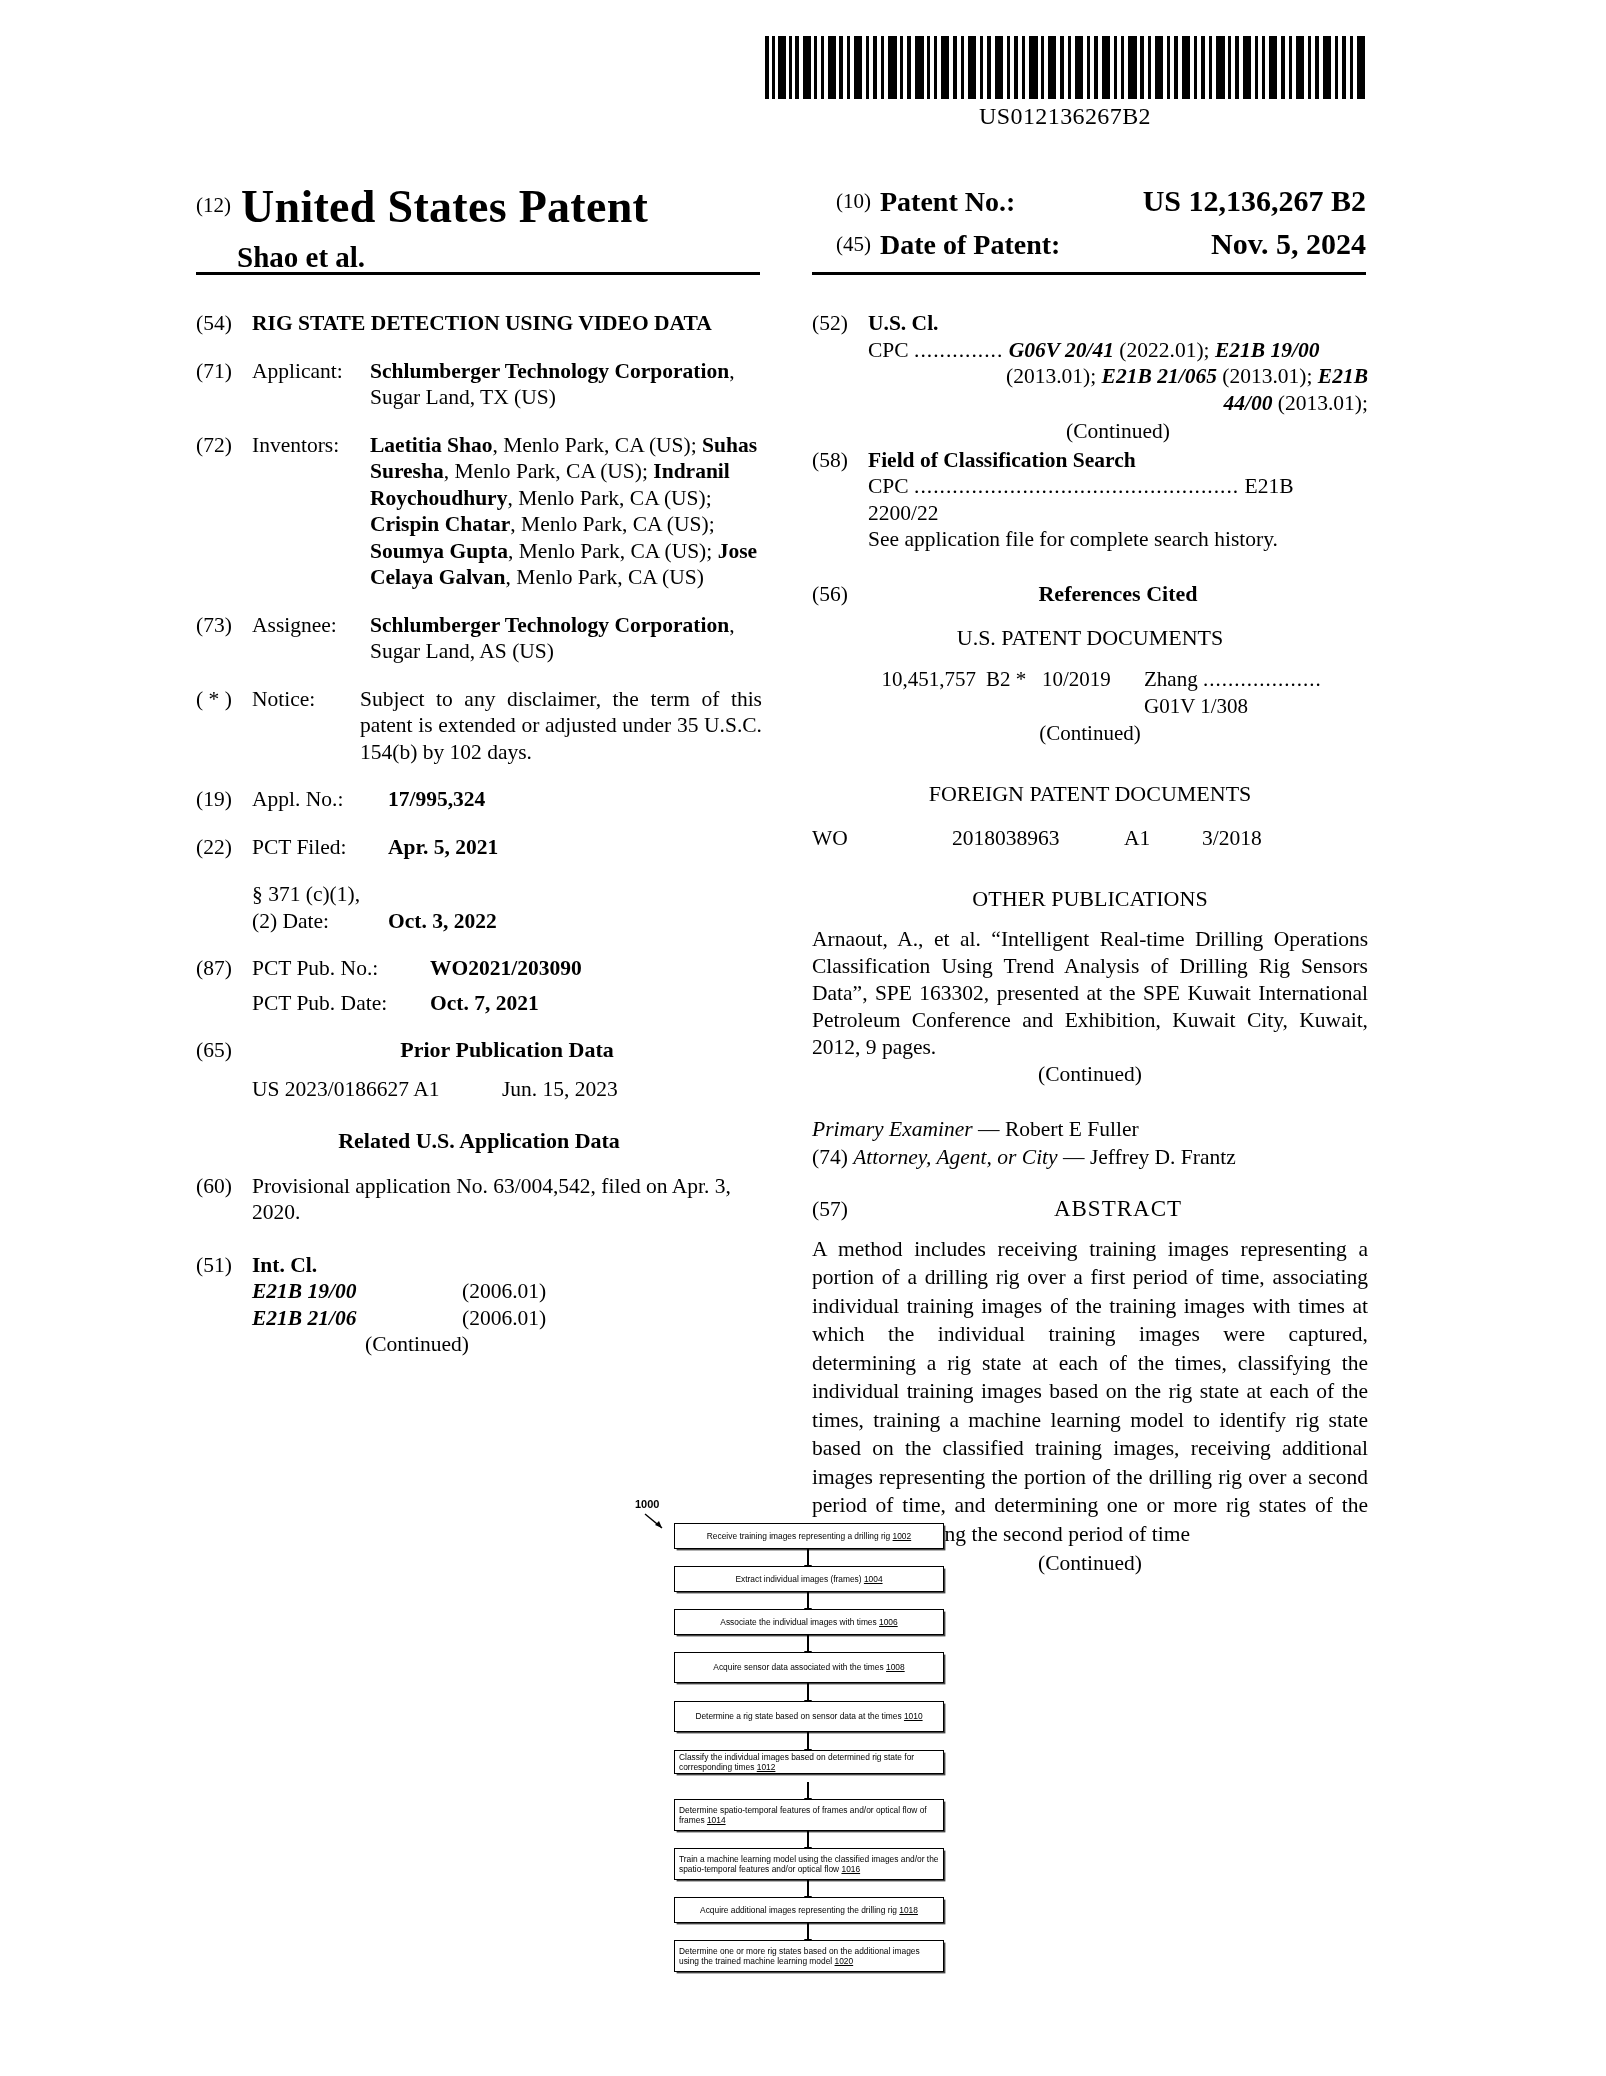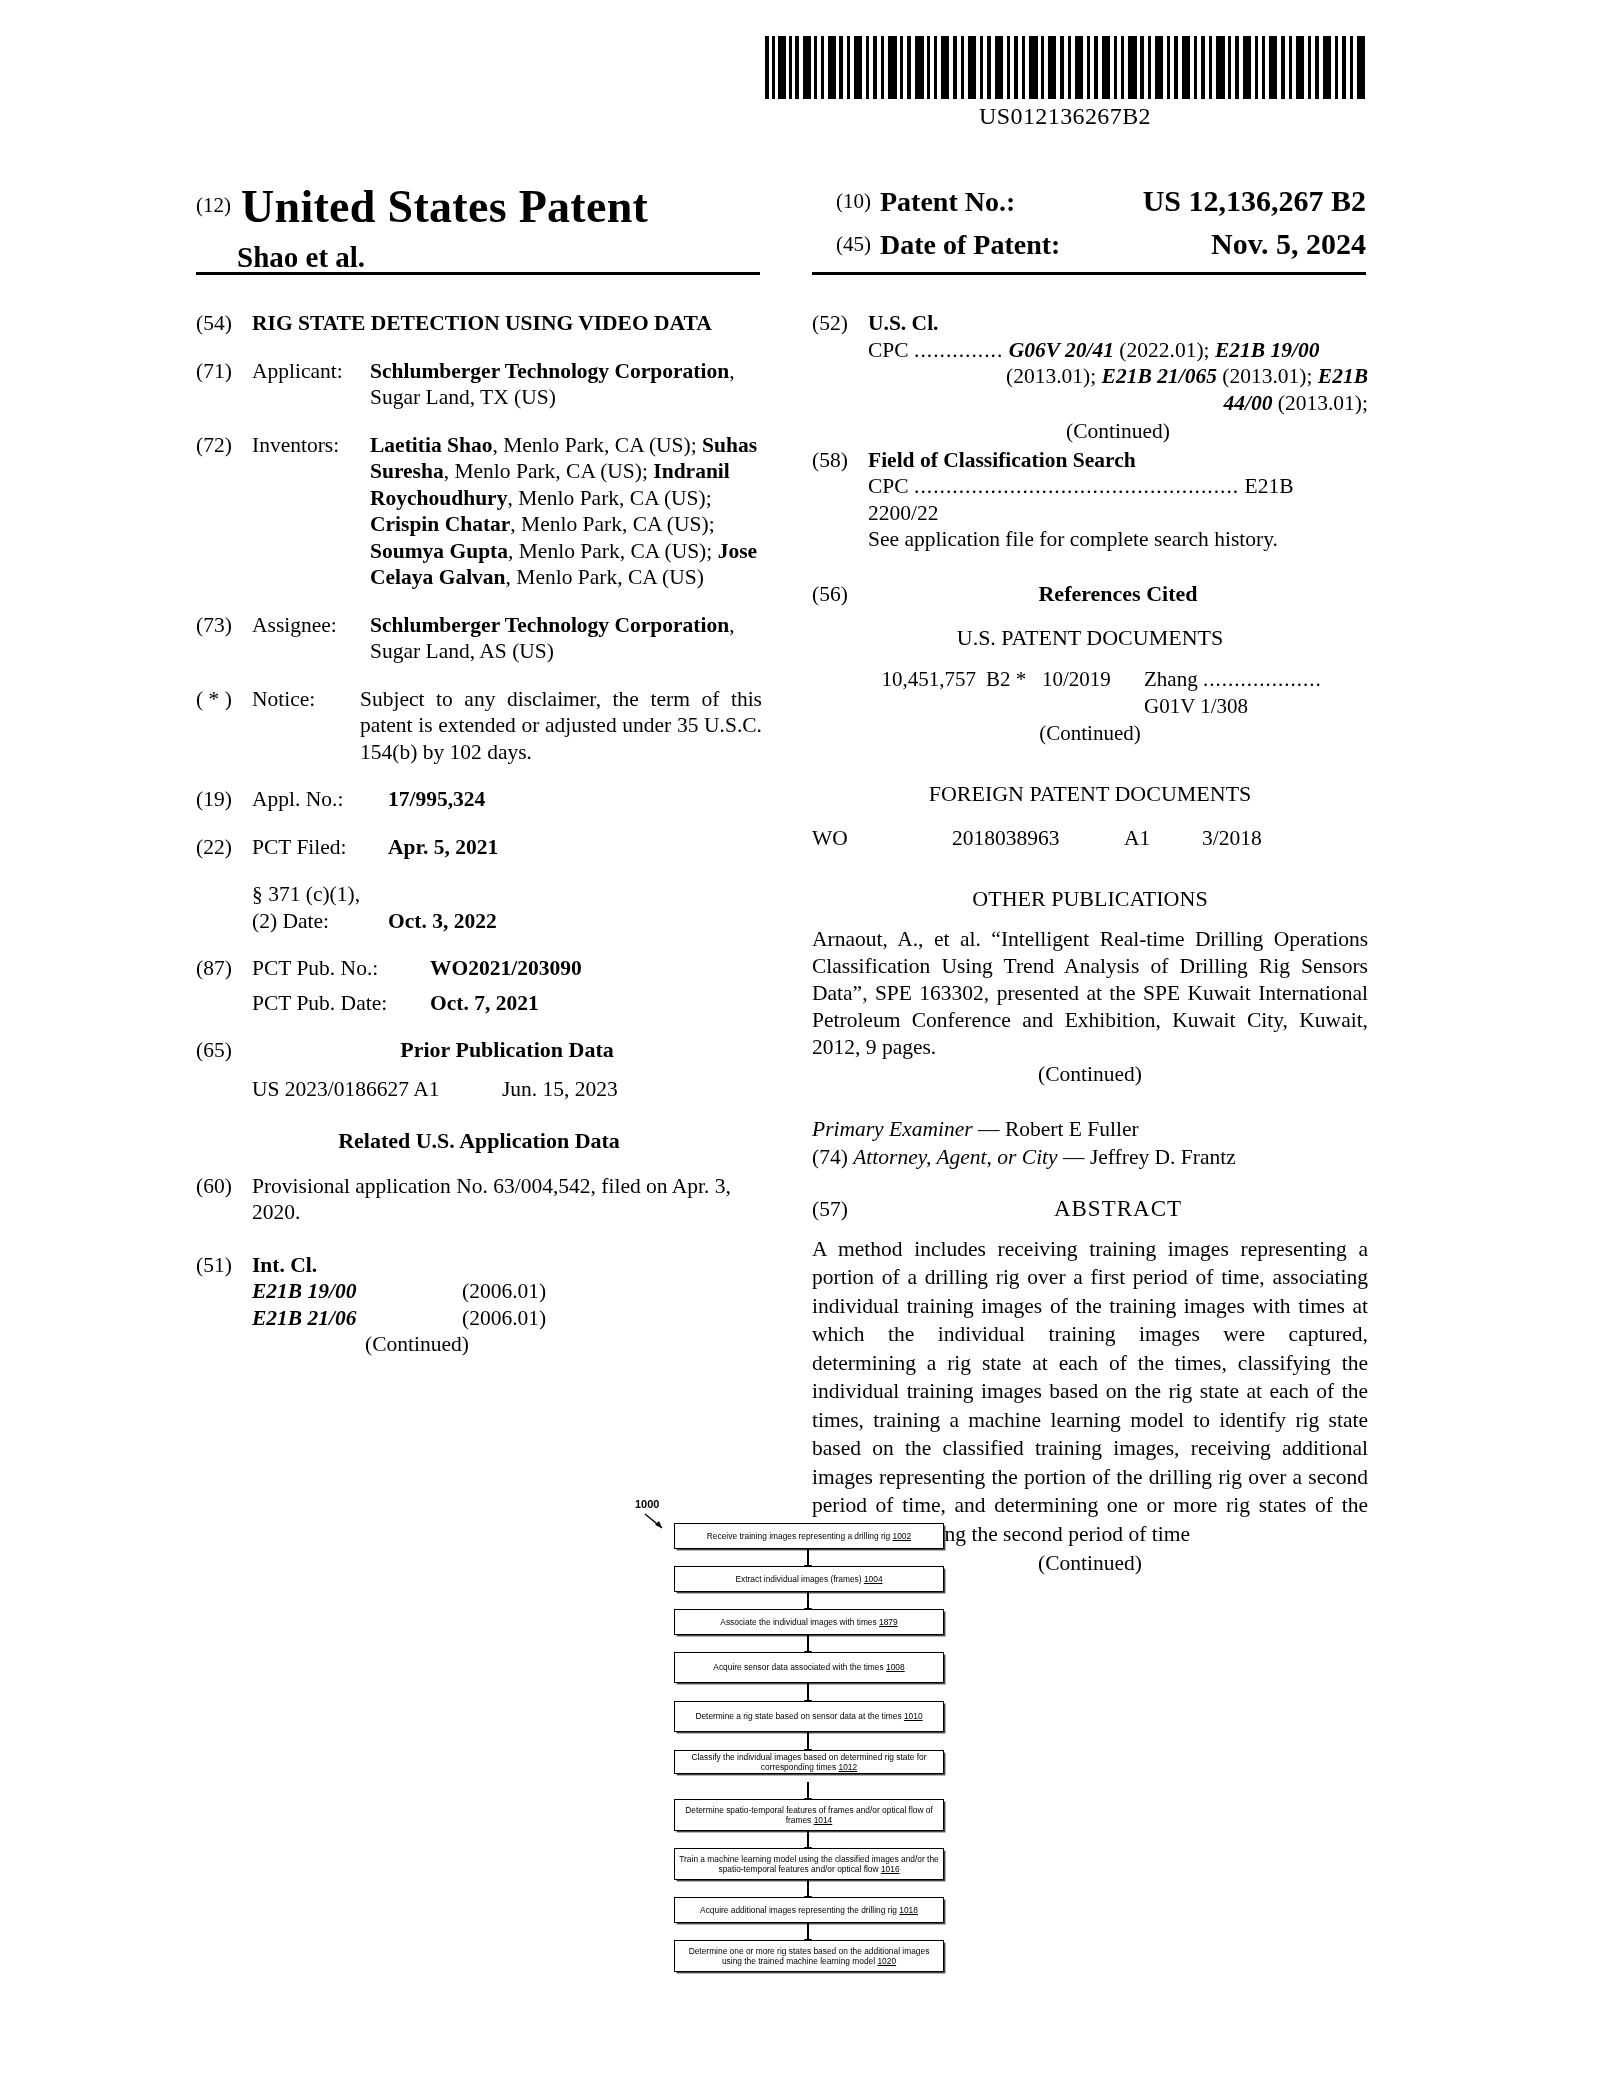--- a/index.html
+++ b/index.html
@@ -247,21 +247,20 @@
     position: absolute;
     left: 74px;
     width: 270px;
     box-sizing: border-box;
     border: 1.3px solid #000;
     box-shadow: 2px 2px 0 -0.6px #444;
     background: #fff;
     font-family: "Liberation Sans", sans-serif;
     font-size: 8.4px;
     line-height: 10.5px;
-    text-align: center;
     display: flex;
     align-items: center;
     justify-content: center;
     padding: 2px 4px;
   }
   .fbox u { text-decoration: underline; }
   .farrow {
     position: absolute;
     left: 207px;
     width: 2px;
@@ -583,21 +582,21 @@
         <span><span>Receive training images representing a drilling rig </span><u>1002</u></span>
       </div>
     <div class="farrow" style="top:69px;height:17px"></div>
 
     <div class="fbox" style="top:86px;height:26px">
         <span><span>Extract individual images (frames) </span><u>1004</u></span>
       </div>
     <div class="farrow" style="top:112px;height:17px"></div>
 
     <div class="fbox" style="top:129px;height:26px">
-        <span><span>Associate the individual images with times </span><u>1879</u></span>
+        <span><span>Associate the individual images with times </span><u>1006</u></span>
       </div>
     <div class="farrow" style="top:155px;height:17px"></div>
 
     <div class="fbox" style="top:172px;height:31px">
         <span><span>Acquire sensor data associated with the times </span><u>1008</u></span>
       </div>
     <div class="farrow" style="top:203px;height:18px"></div>
 
     <div class="fbox" style="top:221px;height:31px">
         <span><span>Determine a rig state based on sensor data at the times </span><u>1010</u></span>

